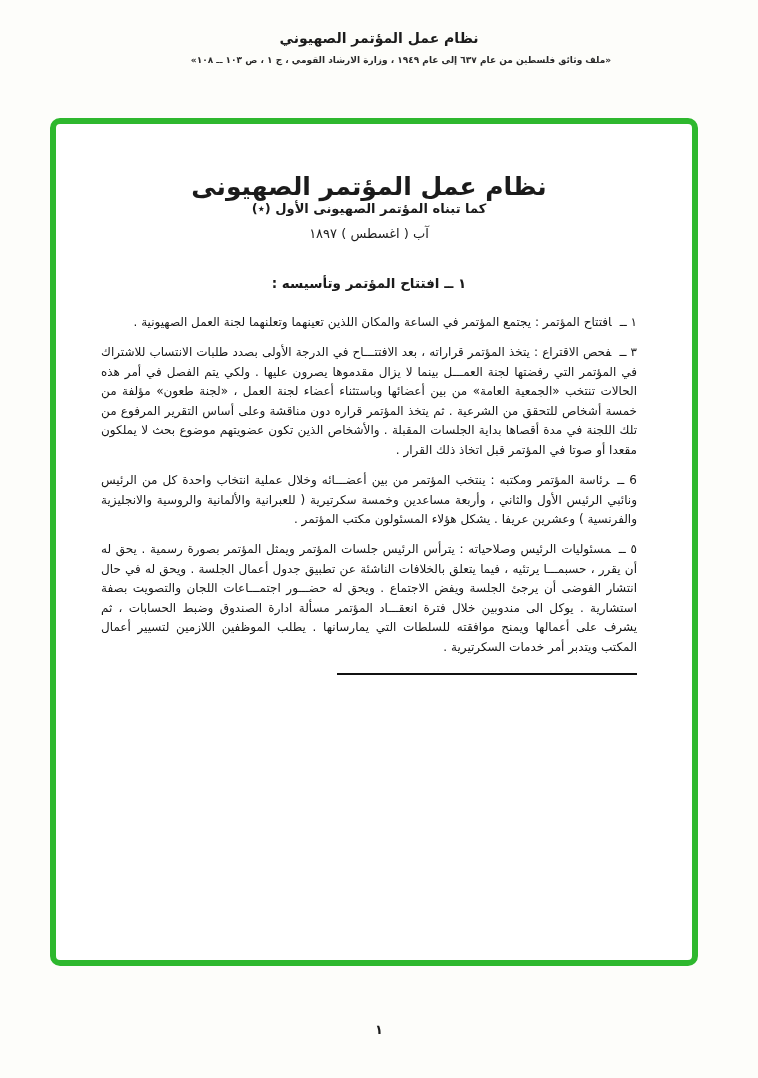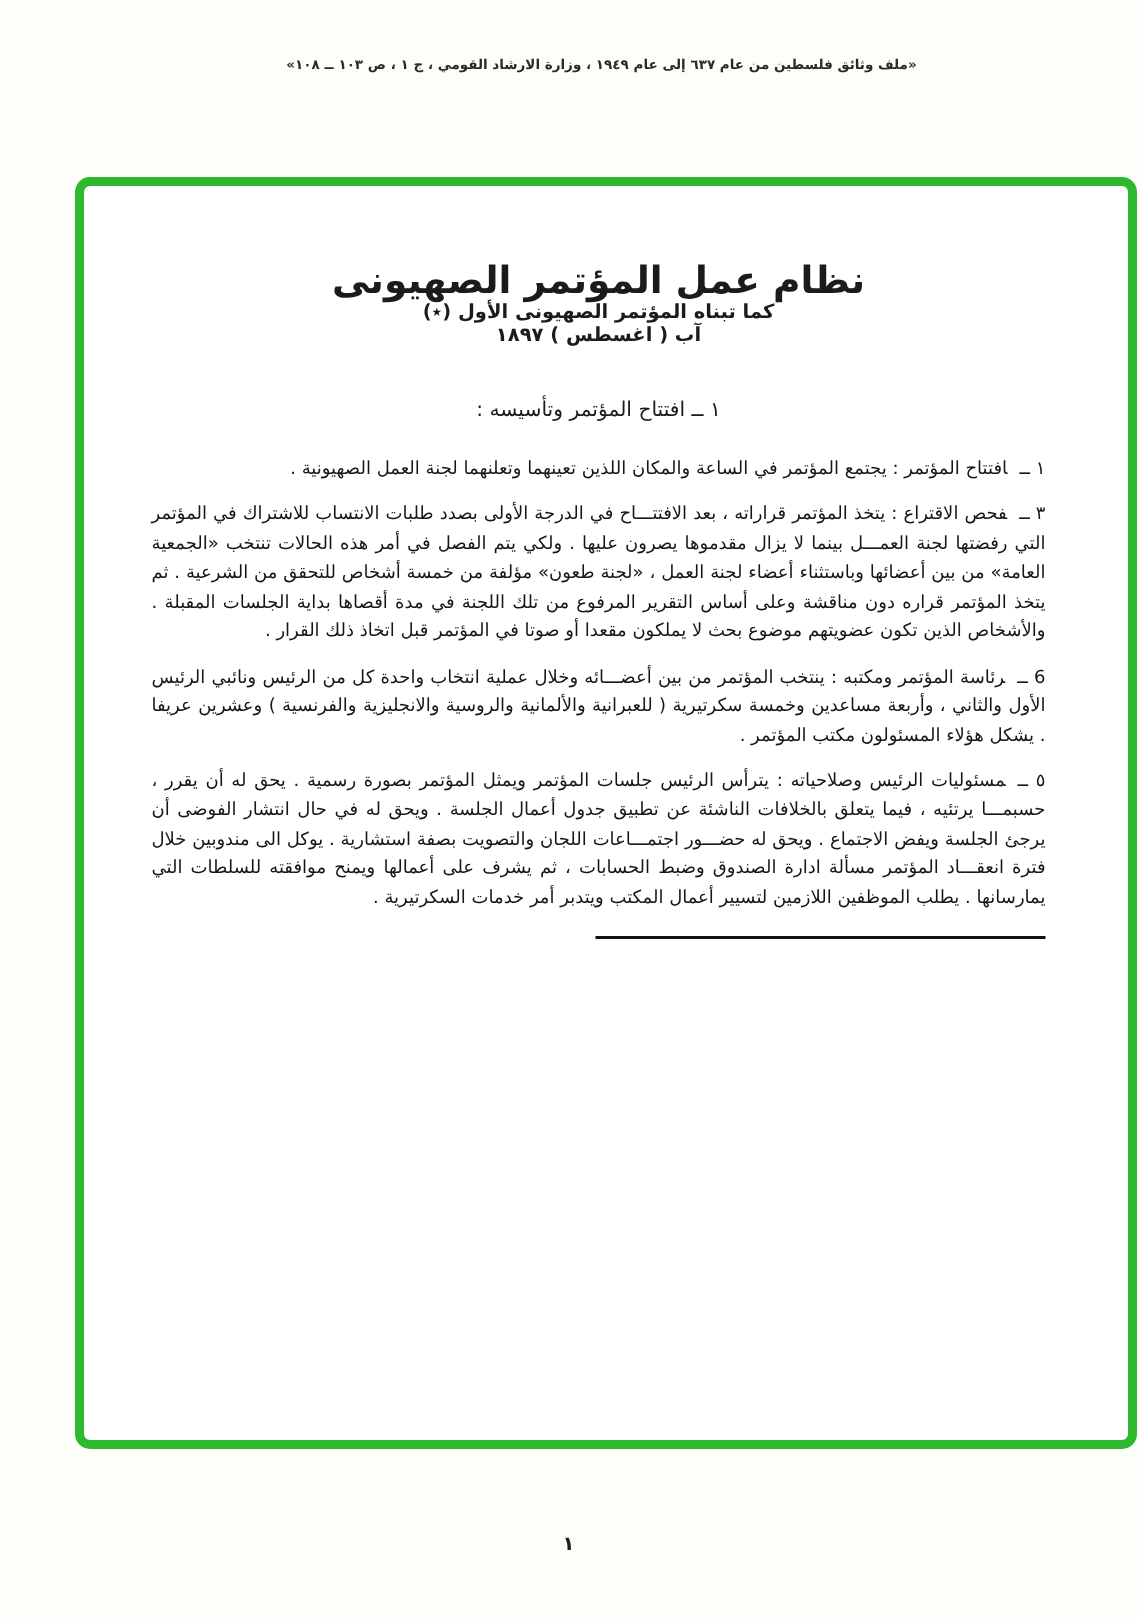--- a/index.html
+++ b/index.html
@@ -25,21 +25,21 @@
     font-size:9px;
     font-weight:bold;
     margin-top:9px;
     color:#2a2a2a;
     padding-left:44px;
   }
   .doc-frame {
     position:absolute;
     left:50px;
     top:118px;
-    width:708px;
+    width:648px;
     height:848px;
     border:6px solid #2eb82e;
     border-radius:10px;
     background:#ffffff;
     padding:30px 55px 14px 45px;
     direction:rtl;
     overflow:hidden;
   }
   .doc-title {
     text-align:center;
@@ -49,27 +49,27 @@
     letter-spacing:0.5px;
   }
   .doc-subtitle {
     text-align:center;
     font-size:13px;
     font-weight:bold;
   }
   .doc-date {
     text-align:center;
     font-size:13px;
-    font-weight:bold;
-    margin-top:0;
+    font-weight:normal;
+    margin-top:10px;
   }
   .section-heading {
     text-align:center;
     font-size:13.5px;
-    font-weight:normal;
+    font-weight:bold;
     margin-top:34px;
     margin-bottom:22px;
   }
   .doc-item {
     direction:rtl;
     text-align:justify;
     font-size:12px;
     font-weight:normal;
     line-height:1.62;
     margin-bottom:11px;
@@ -100,20 +100,21 @@
     top:1022px;
     text-align:center;
     font-size:13px;
     font-weight:bold;
   }
 </style>
 </head>
 <body>
 
 <div class="page-header">
+  <div class="hdr-title">نظام عمل المؤتمر الصهيوني</div>
   <div class="hdr-citation">«ملف وثائق فلسطين من عام ٦٣٧ إلى عام ١٩٤٩ ، وزارة الارشاد القومي ، ج ١ ، ص ١٠٣ ــ ١٠٨»</div>
 </div>
 
 <div class="doc-frame">
 
   <div class="doc-title">نظام عمل المؤتمر الصهيونى</div>
   <div class="doc-subtitle">كما تبناه المؤتمر الصهيونى الأول (٭)</div>
   <div class="doc-date">آب ( اغسطس ) ١٨٩٧</div>
 
   <div class="section-heading">١ ــ افتتاح المؤتمر وتأسيسه :</div>

